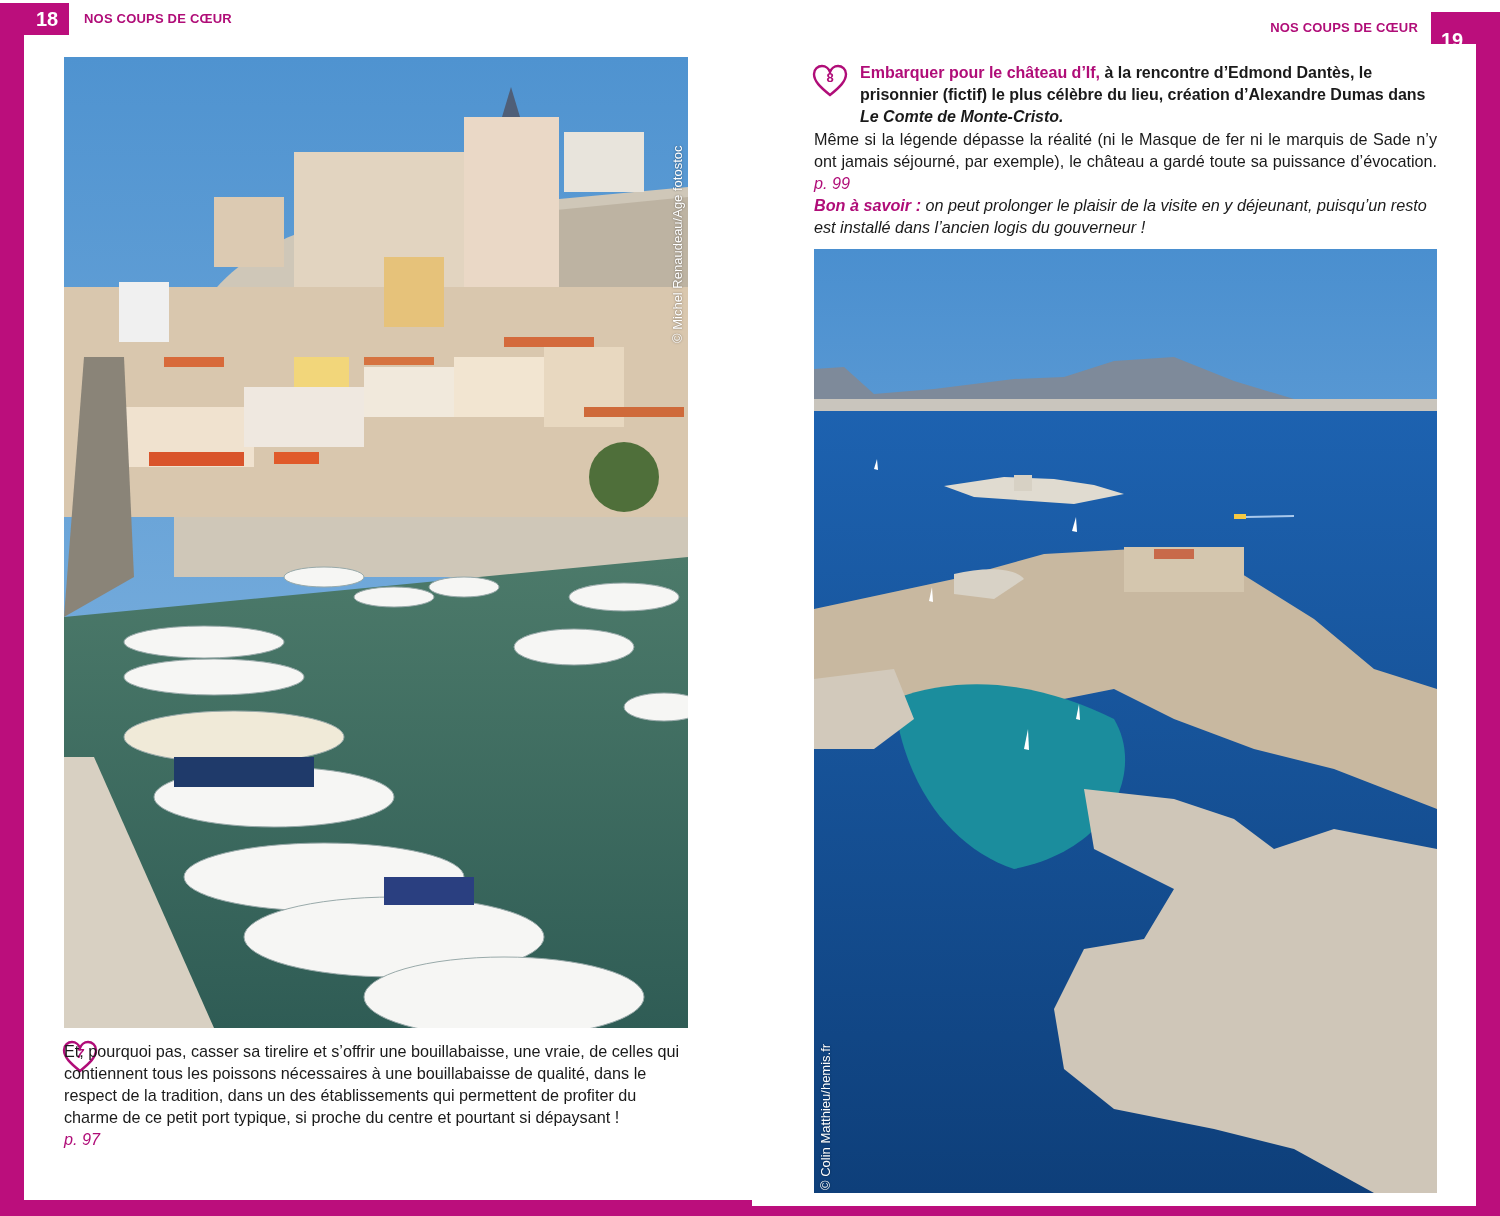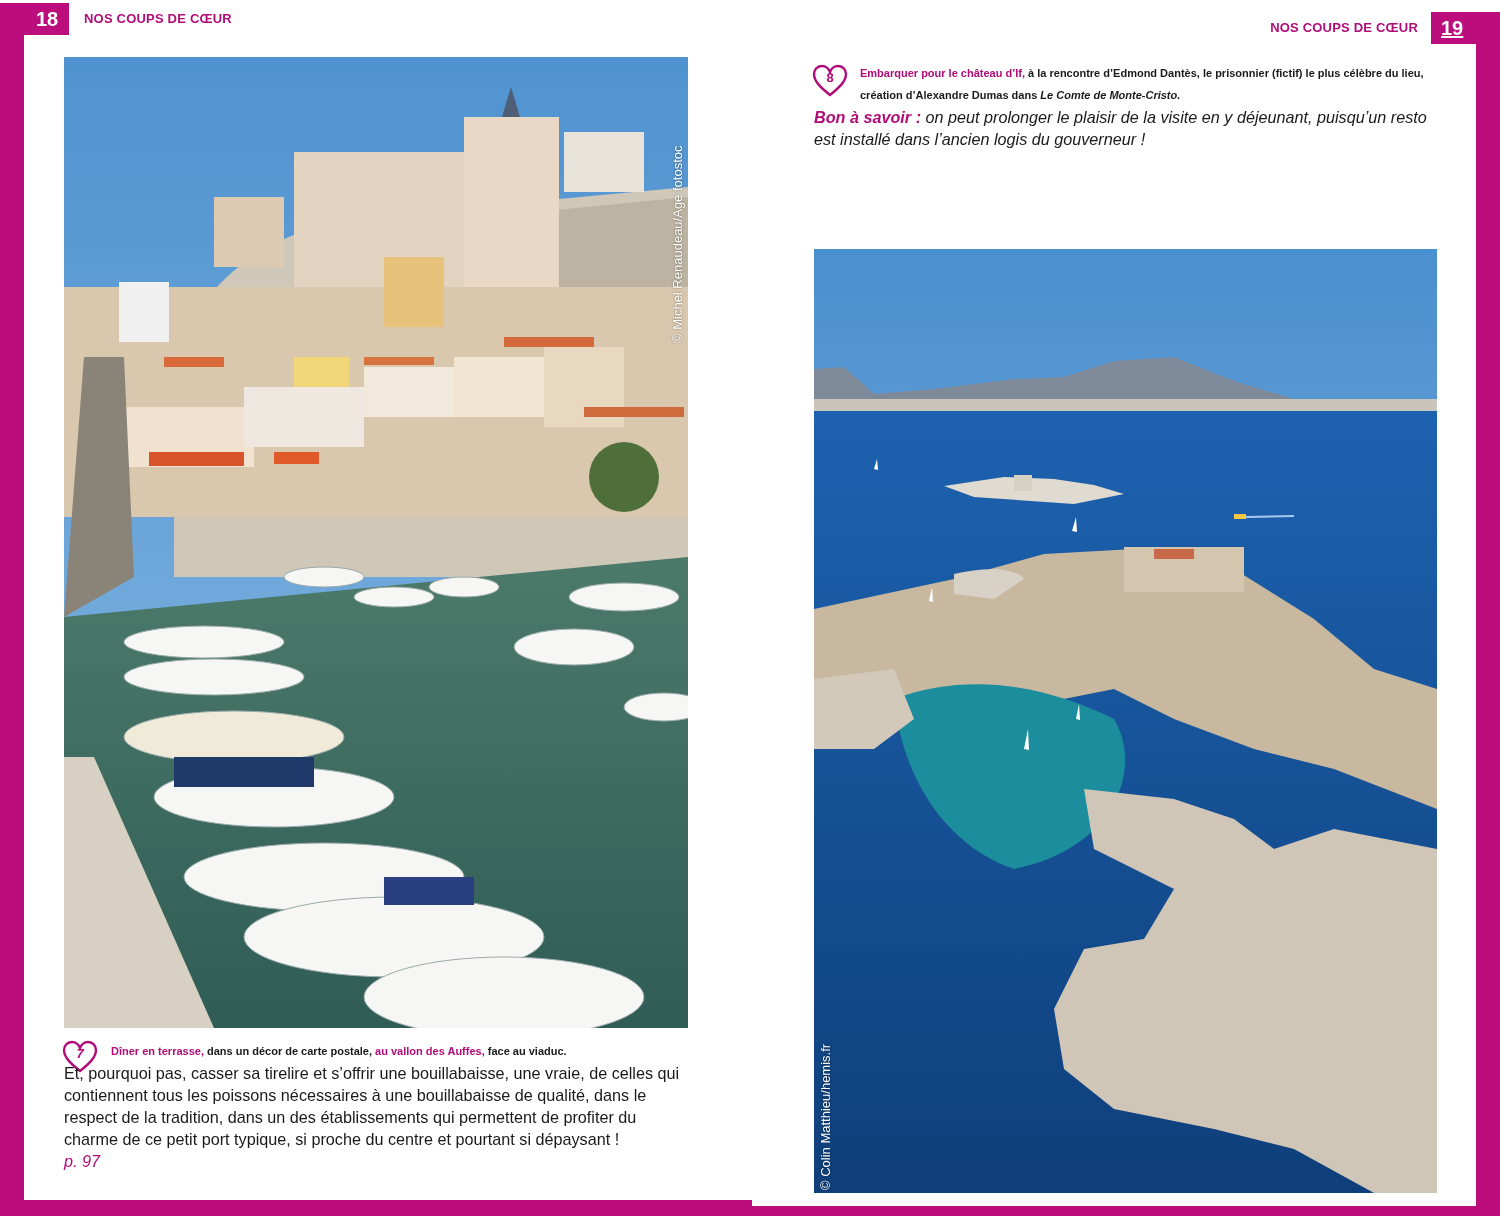--- a/index.html
+++ b/index.html
@@ -11,21 +11,21 @@
   
   #left-strip { position: absolute; left: 0; top: 3px; width: 24px; height: 1213px; }
   #left-tab { position: absolute; left: 0; top: 3px; width: 69px; height: 32px; }
   #left-bottom { position: absolute; left: 0; top: 1200px; width: 752px; height: 16px; }
   #right-strip { position: absolute; left: 1476px; top: 12px; width: 24px; height: 1204px; }
   #right-tab { position: absolute; left: 1431px; top: 12px; width: 69px; height: 32px; }
   #right-bottom { position: absolute; left: 752px; top: 1206px; width: 748px; height: 10px; }
 
   .page-num { position: absolute; color: #fff; font-weight: bold; font-size: 20px; line-height: 32px; }
   #page-num-left { left: 36px; top: 3px; }
-  #page-num-right { left: 1441px; top: 12px; text-decoration: underline; }
+  #page-num-right { left: 1441px; top: 24px; }
 
   .running-head { position: absolute; color: #b00d78; font-weight: bold; font-size: 13px; letter-spacing: 0.2px; line-height: 32px; }
   #running-head-left { left: 84px; top: 3px; }
   #running-head-right { right: 82px; top: 12px; }
 
   
   .photo { position: absolute; overflow: hidden; }
   #photo-vallon { left: 64px; top: 57px; width: 624px; height: 971px;
     background:
       linear-gradient(180deg, rgba(0,0,0,0) 0%, rgba(0,0,0,0) 100%);
@@ -34,21 +34,21 @@
 
   .photo svg { position: absolute; left: 0; top: 0; width: 100%; height: 100%; }
 
   .credit { position: absolute; color: #fff; font-size: 13px; white-space: nowrap;
     transform-origin: left top; transform: rotate(-90deg); text-shadow: 0 0 2px rgba(0,0,0,0.5); }
   #credit-vallon { left: 670px; top: 343px; }
   #credit-if { left: 818px; top: 1190px; }
 
   
   .entry { position: absolute; font-size: 16.2px; line-height: 22px; }
-  .entry .heading { font-weight: bold; font-size: 11px; }
+  .entry .heading { font-weight: bold; font-size: 16px; }
   .accent { color: #b00d78; }
   .italic { font-style: italic; }
   .justify { text-align: justify; }
 
   #entry-8 { left: 814px; top: 62px; width: 623px; }
   #entry-8 .heading { padding-left: 46px; }
   #entry-7 { left: 64px; top: 1040px; width: 624px; }
   #entry-7 .heading { padding-left: 47px; }
 
   .heart { position: absolute; width: 36px; height: 34px; }
@@ -190,25 +190,25 @@
 <span id="credit-if" class="credit">© Colin Matthieu/hemis.fr</span>
 
 <div id="heart-8" class="heart">
   <svg viewBox="0 0 36 34">
     <path d="M18 31 C 8 23, 2 17, 2 10 C 2 5, 6 2, 10 2 C 14 2, 17 5, 18 8 C 19 5, 22 2, 26 2 C 30 2, 34 5, 34 10 C 34 17, 28 23, 18 31 Z" fill="none" stroke="#b00d78" stroke-width="2.4"></path>
   </svg>
   <span class="heart-num">8</span>
 </div>
 <div id="entry-8" class="entry">
   <p class="heading"><span class="accent">Embarquer pour le château d’If,</span><span> à la rencontre d’Edmond Dantès, le prisonnier (fictif) le plus célèbre du lieu, création d’Alexandre Dumas dans </span><span class="italic">Le Comte de Monte-Cristo.</span></p>
+  <p class="justify"><span>Même si la légende dépasse la réalité (ni le Masque de fer ni le marquis de Sade n’y ont jamais séjourné, par exemple), le château a gardé toute sa puissance d’évocation.</span> <span class="accent italic">p. 99</span></p>
   <p class="italic"><span class="accent" style="font-weight:bold">Bon à savoir :</span><span> on peut prolonger le plaisir de la visite en y déjeunant, puisqu’un resto est installé dans l’ancien logis du gouverneur !</span></p>
 </div>
 
 <div id="heart-7" class="heart">
   <svg viewBox="0 0 36 34">
     <path d="M18 31 C 8 23, 2 17, 2 10 C 2 5, 6 2, 10 2 C 14 2, 17 5, 18 8 C 19 5, 22 2, 26 2 C 30 2, 34 5, 34 10 C 34 17, 28 23, 18 31 Z" fill="none" stroke="#b00d78" stroke-width="2.4"></path>
   </svg>
   <span class="heart-num">7</span>
 </div>
 <div id="entry-7" class="entry">
-  <p class="heading"><span class="accent">Dîner en terrasse,</span><span> dans un décor de carte postale, </span><span class="accent">au vallon des Auffes,</span><span> face au viaduc.</span></p>
   <p><span>Et, pourquoi pas, casser sa tirelire et s’offrir une bouillabaisse, une vraie, de celles qui contiennent tous les poissons nécessaires à une bouillabaisse de qualité, dans le respect de la tradition, dans un des établissements qui permettent de profiter du charme de ce petit port typique, si proche du centre et pourtant si dépaysant !</span><br><span class="accent italic">p. 97</span></p>
 </div>
 
 </body></html>

